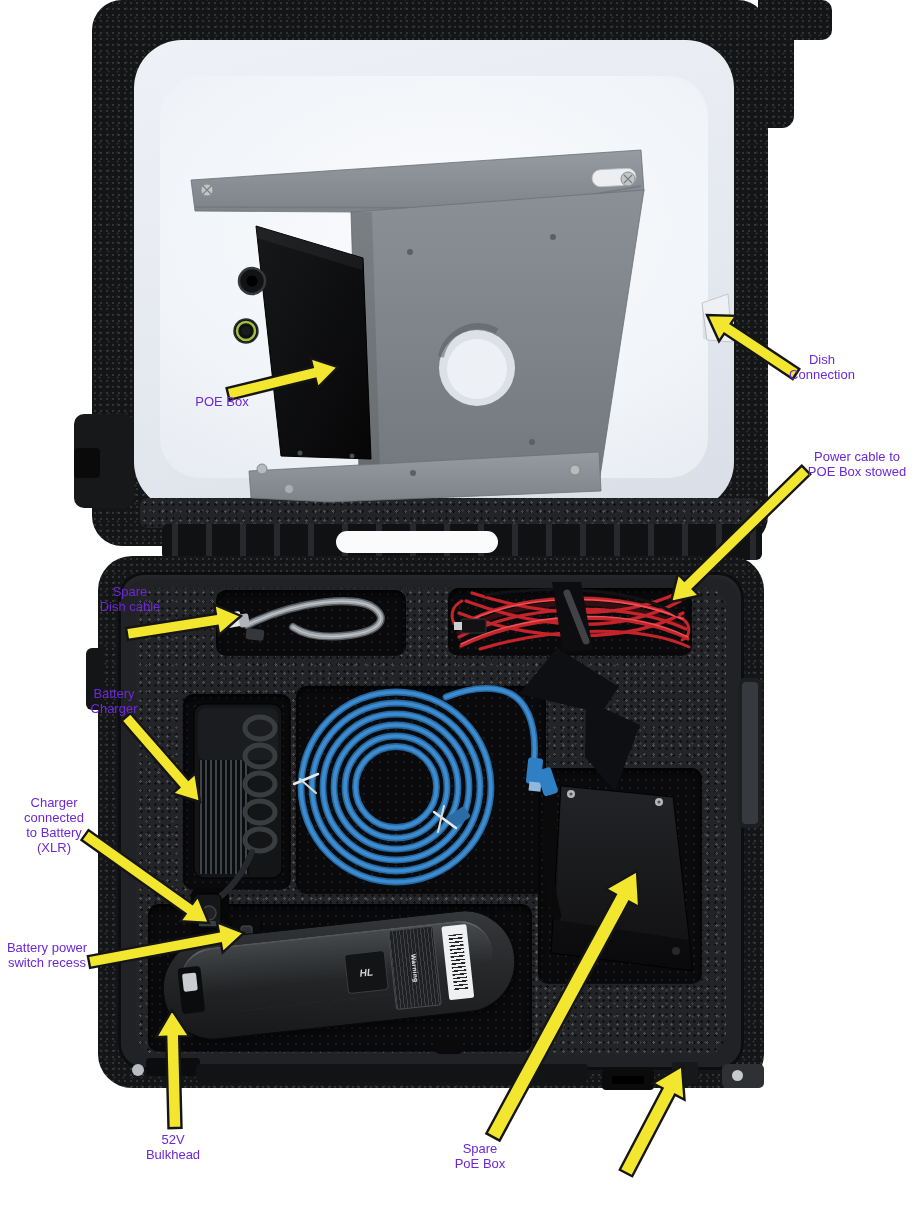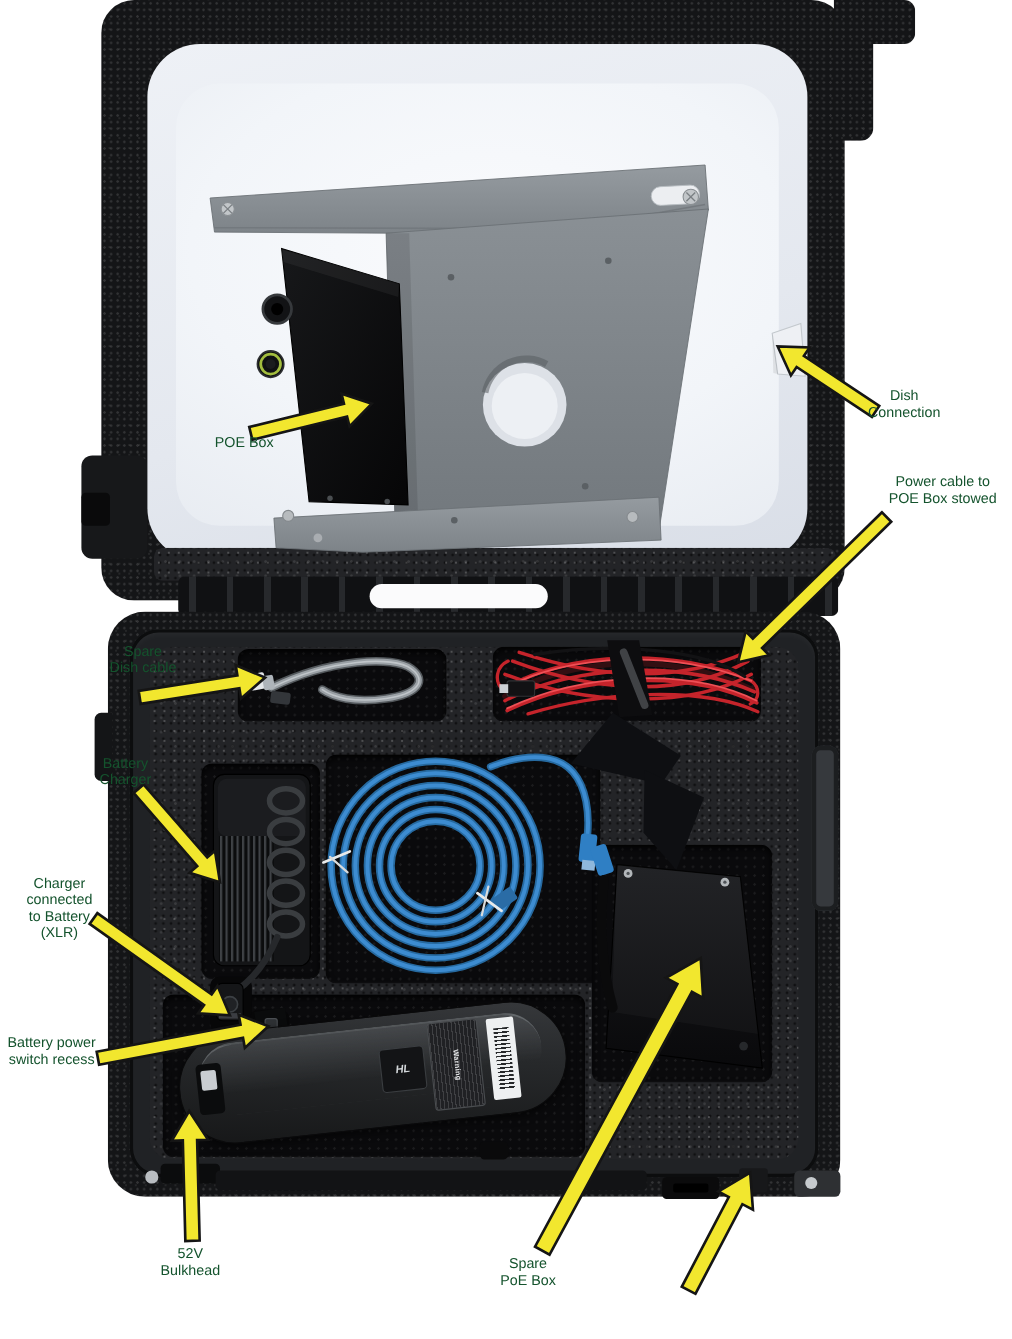--- a/index.html
+++ b/index.html
@@ -89,25 +89,25 @@
   #bat-warning{left:65%;top:11%;width:12.5%;height:78%;background:#202124;border:1px solid #4a4d50;
     border-radius:3px;overflow:hidden;display:flex;align-items:center;justify-content:center;
     background-image:repeating-linear-gradient(90deg, rgba(255,255,255,.14) 0 1px, transparent 1px 3.5px);}
   #bat-warning span{transform:rotate(90deg);font:bold 6.5px "Liberation Sans",sans-serif;
     color:#eceef0;letter-spacing:.4px;white-space:nowrap;}
   #bat-barcode{left:80.5%;top:13%;width:7%;height:74%;background:#eef0f1;border-radius:2px;}
   #bat-barcode .stripes{position:absolute;left:22%;right:22%;top:12%;bottom:12%;
     background:repeating-linear-gradient(180deg,#26282a 0 1.4px, transparent 1.4px 3.6px);}
 
   
-  .note{position:absolute;font-size:13px;line-height:1.16;color:#14532d;text-align:center;
+  .note{position:absolute;font-size:13px;line-height:1.16;color:#6d28d9;text-align:center;
     white-space:pre-line;}
   #lab-poe{left:178px;top:394px;width:88px;}
   #lab-dish{left:772px;top:352px;width:100px;}
-  #lab-power{left:798px;top:430px;width:118px;}
+  #lab-power{left:798px;top:449px;width:118px;}
   #lab-sparedish{left:82px;top:584px;width:96px;}
   #lab-charger{left:68px;top:686px;width:92px;}
   #lab-xlr{left:6px;top:795px;width:96px;}
   #lab-switch{left:2px;top:940px;width:90px;}
   #lab-52v{left:134px;top:1132px;width:78px;}
   #lab-sparepoe{left:432px;top:1141px;width:96px;}
   #lab-bulkhead{left:552px;top:1172px;width:152px;}
 </style>
 </head>
 <body>

